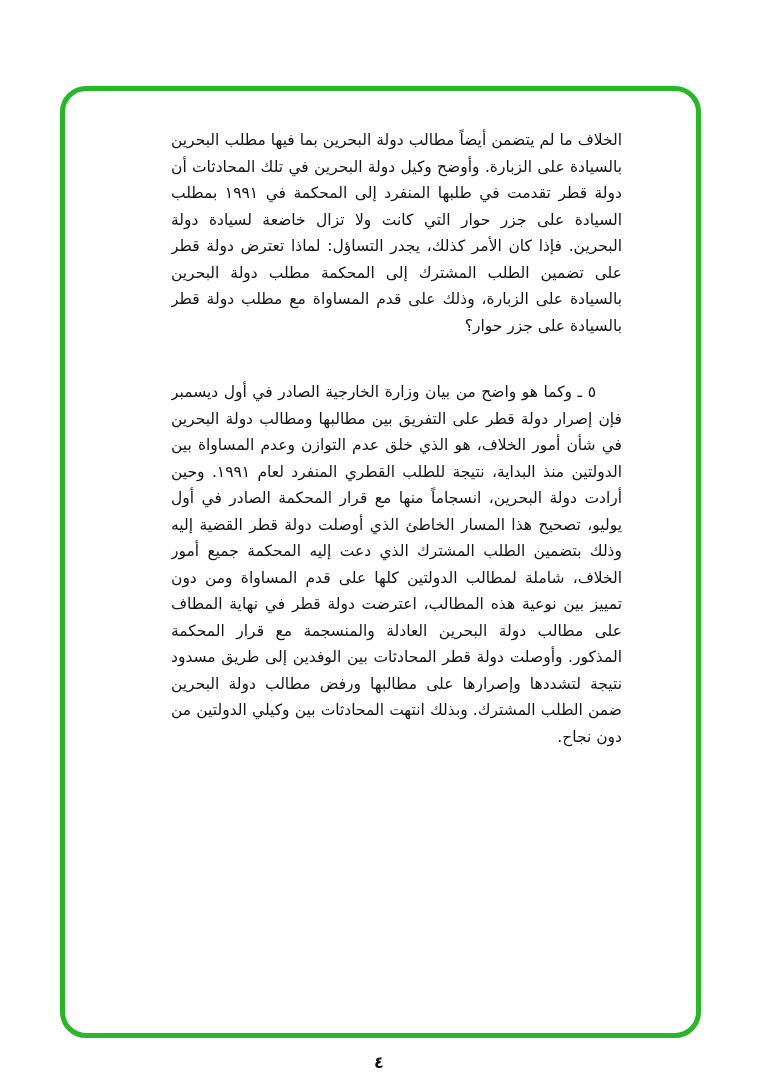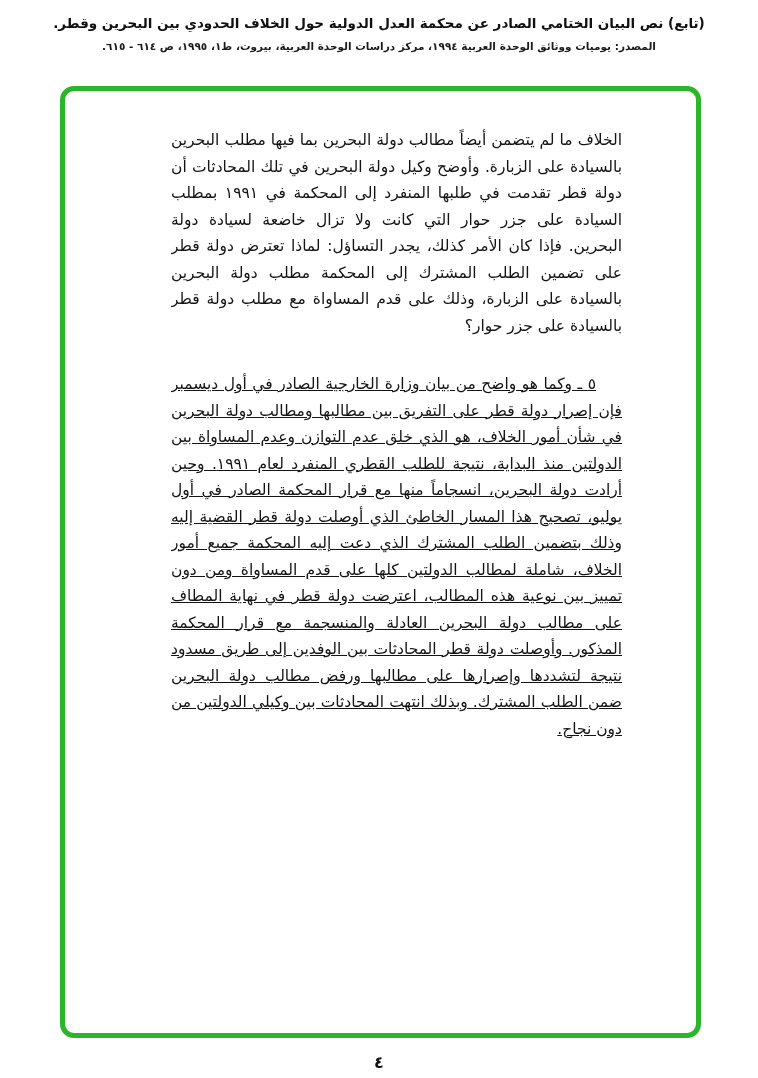--- a/index.html
+++ b/index.html
@@ -38,44 +38,43 @@
     margin-top: 5px;
     color: #1b1b1b;
   }
   .green-frame {
     position: absolute;
     top: 86px;
     left: 60px;
     right: 57px;
     bottom: 40px;
     border: 5px solid #2bb52b;
-    border-radius: 14px;
+    border-radius: 26px;
     box-sizing: border-box;
     background: #ffffff;
   }
   .text-col {
     position: absolute;
     top: 36px;
     right: 74px;
     left: 106px;
     bottom: 24px;
     overflow: hidden;
     font-size: 15.5px;
     line-height: 26.5px;
     text-align: justify;
     text-justify: inter-word;
     color: #141414;
   }
   .text-col p {
     margin: 0;
   }
   .text-col p.para-2 {
-    margin-top: 32px;
+    margin-top: 40px;
     text-indent: 26px;
-    text-decoration: underline;
   }
   .text-col p.para-3 {
     margin-top: 62px;
     text-indent: 26px;
   }
   .page-footer {
     position: absolute;
     bottom: 6px;
     left: 0;
     right: 0;
@@ -84,24 +83,20 @@
   .page-number {
     font-weight: bold;
     font-size: 16px;
   }
 </style>
 </head>
 <body>
 
 <div class="page">
 
-  <header class="doc-header">
-    <div class="title">(تابع) نص البيان الختامي الصادر عن محكمة العدل الدولية حول الخلاف الحدودي بين البحرين وقطر.</div>
-    <div class="source">المصدر: يوميات ووثائق الوحدة العربية ١٩٩٤، مركز دراسات الوحدة العربية، بيروت، ط١، ١٩٩٥، ص ٦١٤ - ٦١٥.</div>
-  </header>
 
   <div class="green-frame">
     <div class="text-col">
       <p class="para-1">الخلاف ما لم يتضمن أيضاً مطالب دولة البحرين بما فيها مطلب البحرين بالسيادة على الزبارة. وأوضح وكيل دولة البحرين في تلك المحادثات أن دولة قطر تقدمت في طلبها المنفرد إلى المحكمة في ١٩٩١ بمطلب السيادة على جزر حوار التي كانت ولا تزال خاضعة لسيادة دولة البحرين. فإذا كان الأمر كذلك، يجدر التساؤل: لماذا تعترض دولة قطر على تضمين الطلب المشترك إلى المحكمة مطلب دولة البحرين بالسيادة على الزبارة، وذلك على قدم المساواة مع مطلب دولة قطر بالسيادة على جزر حوار؟</p>
       <p class="para-2">٥ ـ وكما هو واضح من بيان وزارة الخارجية الصادر في أول ديسمبر فإن إصرار دولة قطر على التفريق بين مطالبها ومطالب دولة البحرين في شأن أمور الخلاف، هو الذي خلق عدم التوازن وعدم المساواة بين الدولتين منذ البداية، نتيجة للطلب القطري المنفرد لعام ١٩٩١. وحين أرادت دولة البحرين، انسجاماً منها مع قرار المحكمة الصادر في أول يوليو، تصحيح هذا المسار الخاطئ الذي أوصلت دولة قطر القضية إليه وذلك بتضمين الطلب المشترك الذي دعت إليه المحكمة جميع أمور الخلاف، شاملة لمطالب الدولتين كلها على قدم المساواة ومن دون تمييز بين نوعية هذه المطالب، اعترضت دولة قطر في نهاية المطاف على مطالب دولة البحرين العادلة والمنسجمة مع قرار المحكمة المذكور. وأوصلت دولة قطر المحادثات بين الوفدين إلى طريق مسدود نتيجة لتشددها وإصرارها على مطالبها ورفض مطالب دولة البحرين ضمن الطلب المشترك. وبذلك انتهت المحادثات بين وكيلي الدولتين من دون نجاح.</p>
     </div>
   </div>
 
   <footer class="page-footer">
     <span class="page-number">٤</span>

